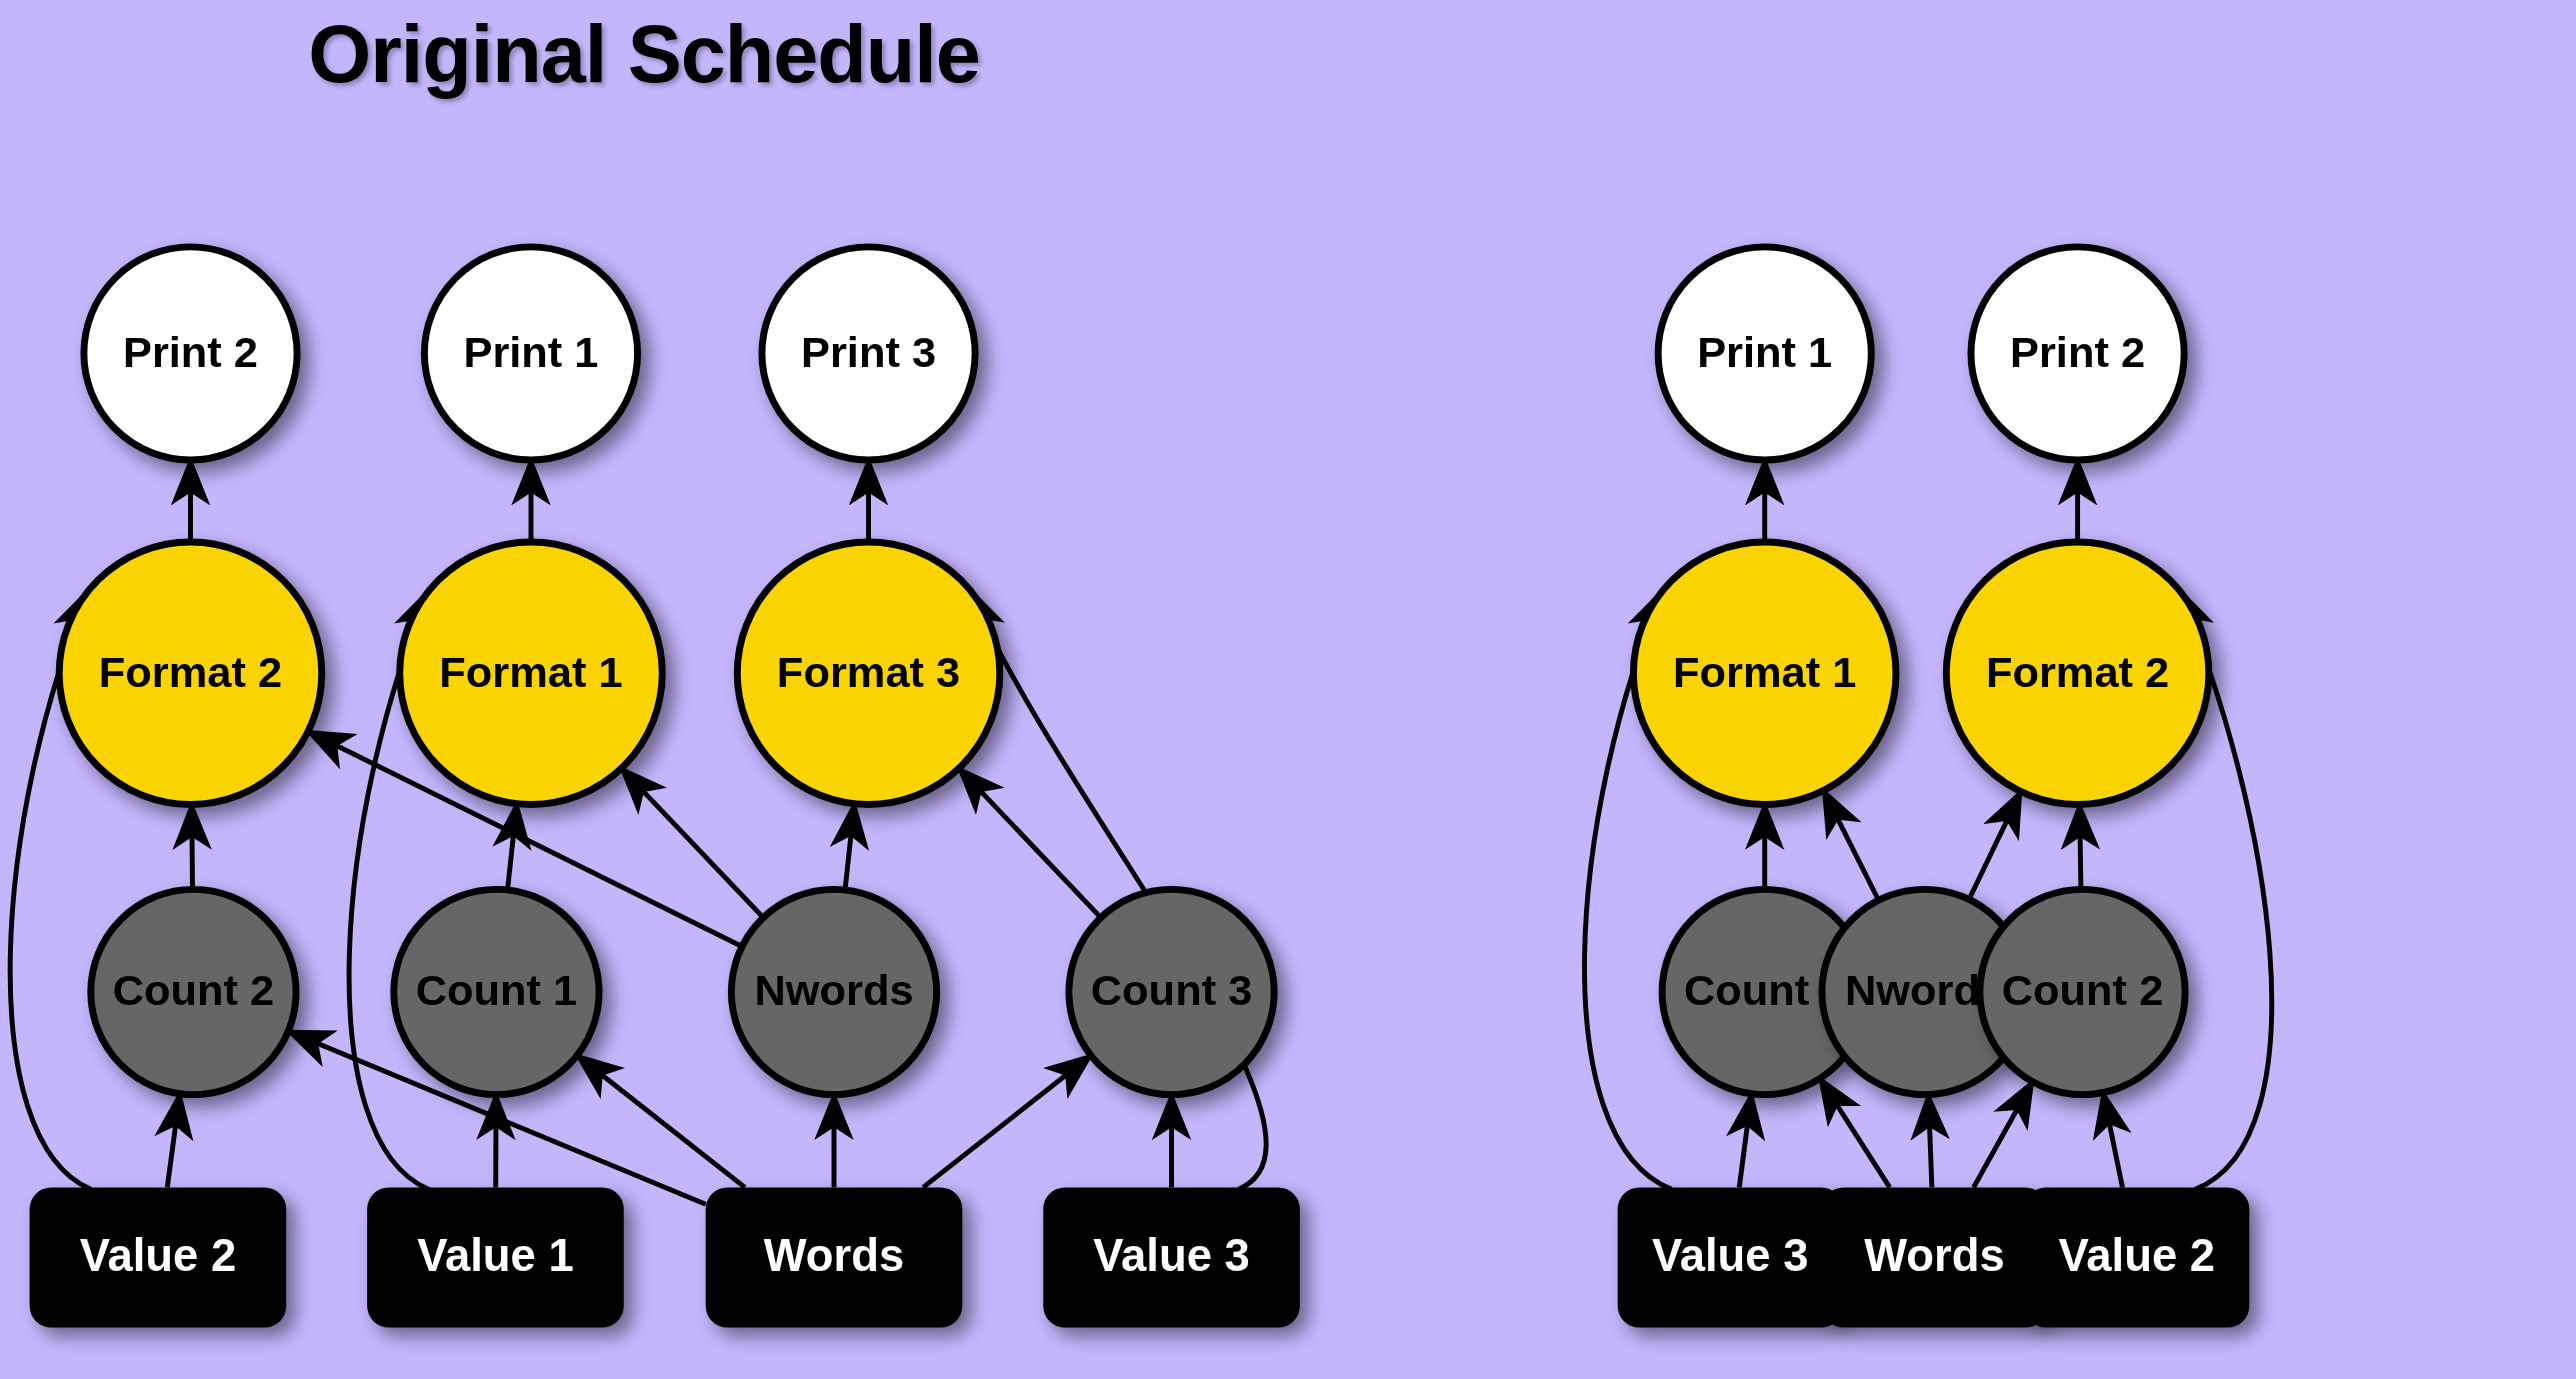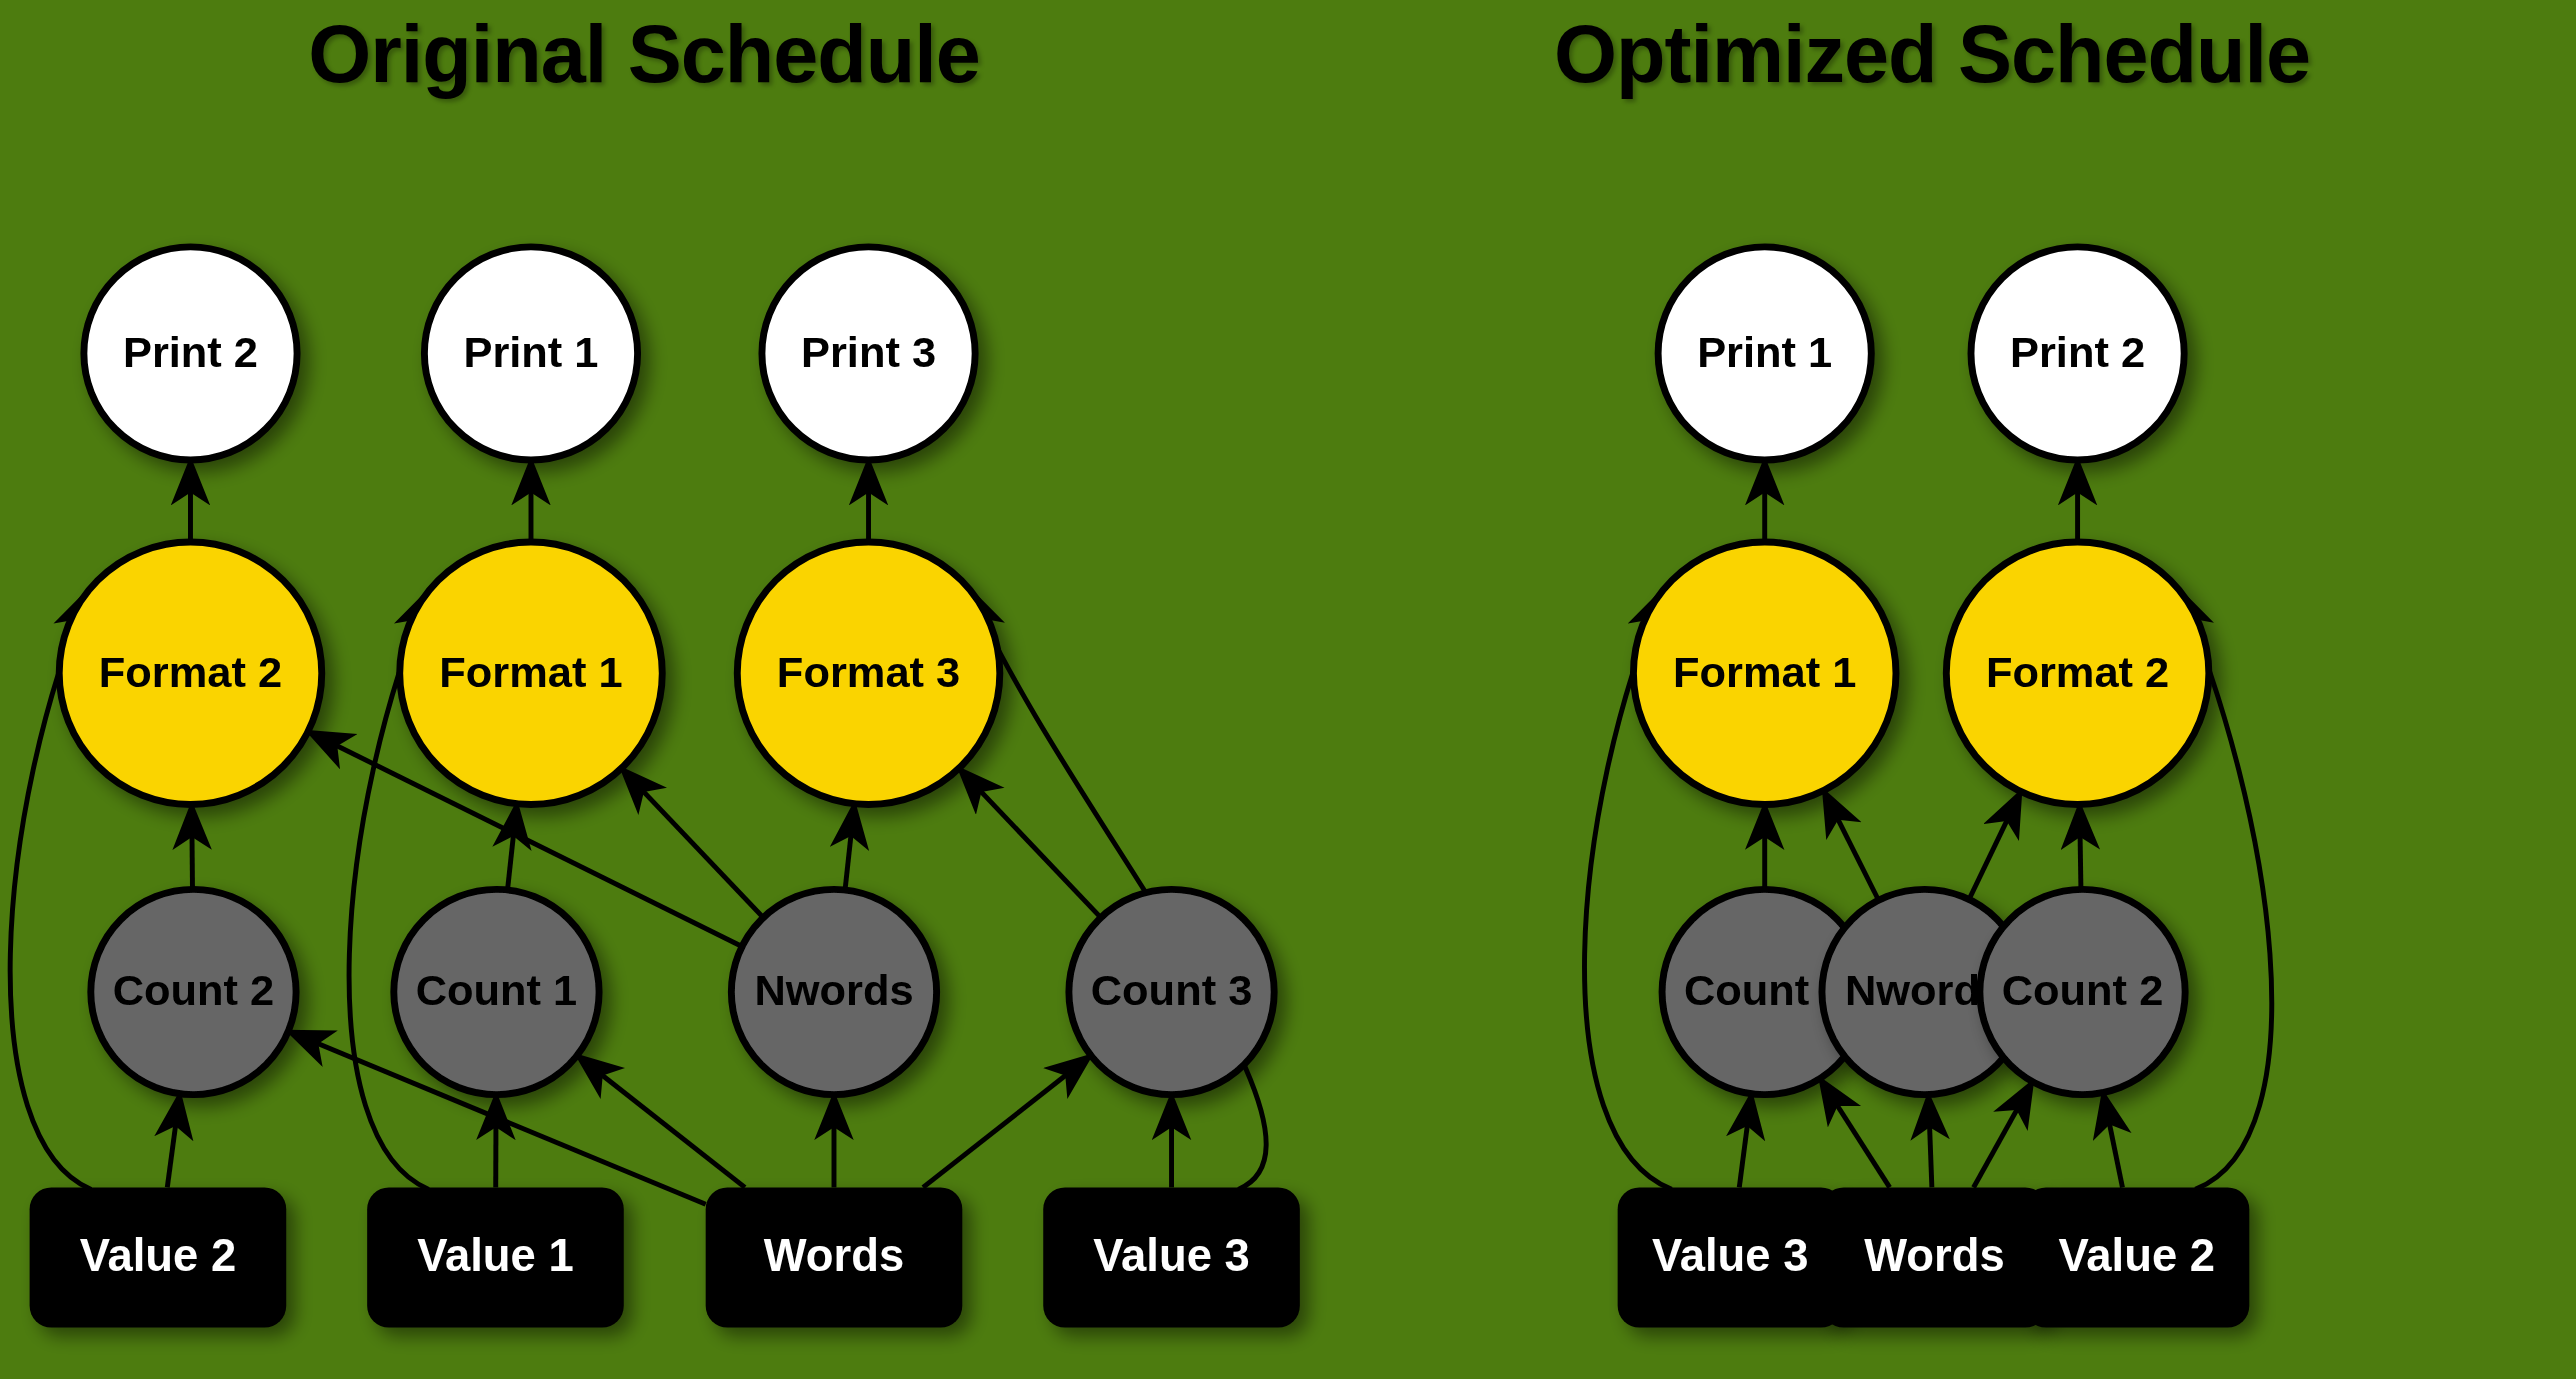--- a/index.html
+++ b/index.html
@@ -1,18 +1,18 @@
 <!DOCTYPE html>
 <html><head>
 <meta charset="utf-8">
 <title>Schedule Comparison</title>
 <style>
   html,body{margin:0;padding:0;background:#ffffff;}
   body{width:2576px;height:1380px;overflow:hidden;font-family:"Liberation Sans",sans-serif;}
-  #root{position:relative;width:2576px;height:1380px;background:#4d7c0f;}
+  #root{position:relative;width:2576px;height:1380px;background:#c4b5fd;}
   .panel{position:absolute;top:0;height:1380px;}
   #panel-left{left:0;width:1288px;}
   #panel-right{left:1288px;width:1288px;}
   .panel-title{
     position:absolute;top:8px;left:0;width:100%;
     text-align:center;
     font-family:"Liberation Sans",sans-serif;
     font-weight:bold;
     font-size:81px;
     letter-spacing:-1px;
@@ -131,21 +131,20 @@
           </g>
           <g filter="url(#dropshadow-l)">
             <rect class="node-shape node-rect-value" x="1057" y="1203" width="260" height="142" rx="22" ry="22"></rect>
             <text class="node-label node-label-light node-label-value" x="1187" y="1276">Value 3</text>
           </g>
         </g>
     </svg>
   </div>
 
   <div class="panel" id="panel-right">
-    <div class="panel-title">Optimized Schedule</div>
     <svg class="graph" id="svg-right" viewBox="0 0 1305 1398" xmlns="http://www.w3.org/2000/svg">
       <defs>
         <filter id="dropshadow-r" x="-60%" y="-60%" width="260%" height="260%">
           <feDropShadow dx="9" dy="9" stdDeviation="9" flood-color="#000000" flood-opacity="0.45"></feDropShadow>
         </filter>
         <marker id="arrowhead-r" markerWidth="11" markerHeight="11" refX="9.2" refY="4" orient="auto" markerUnits="strokeWidth">
           <path d="M0,0 L10,4 L0,8 L2.6,4 Z" fill="#000"></path>
         </marker>
       </defs>
       <g class="edges-layer">

